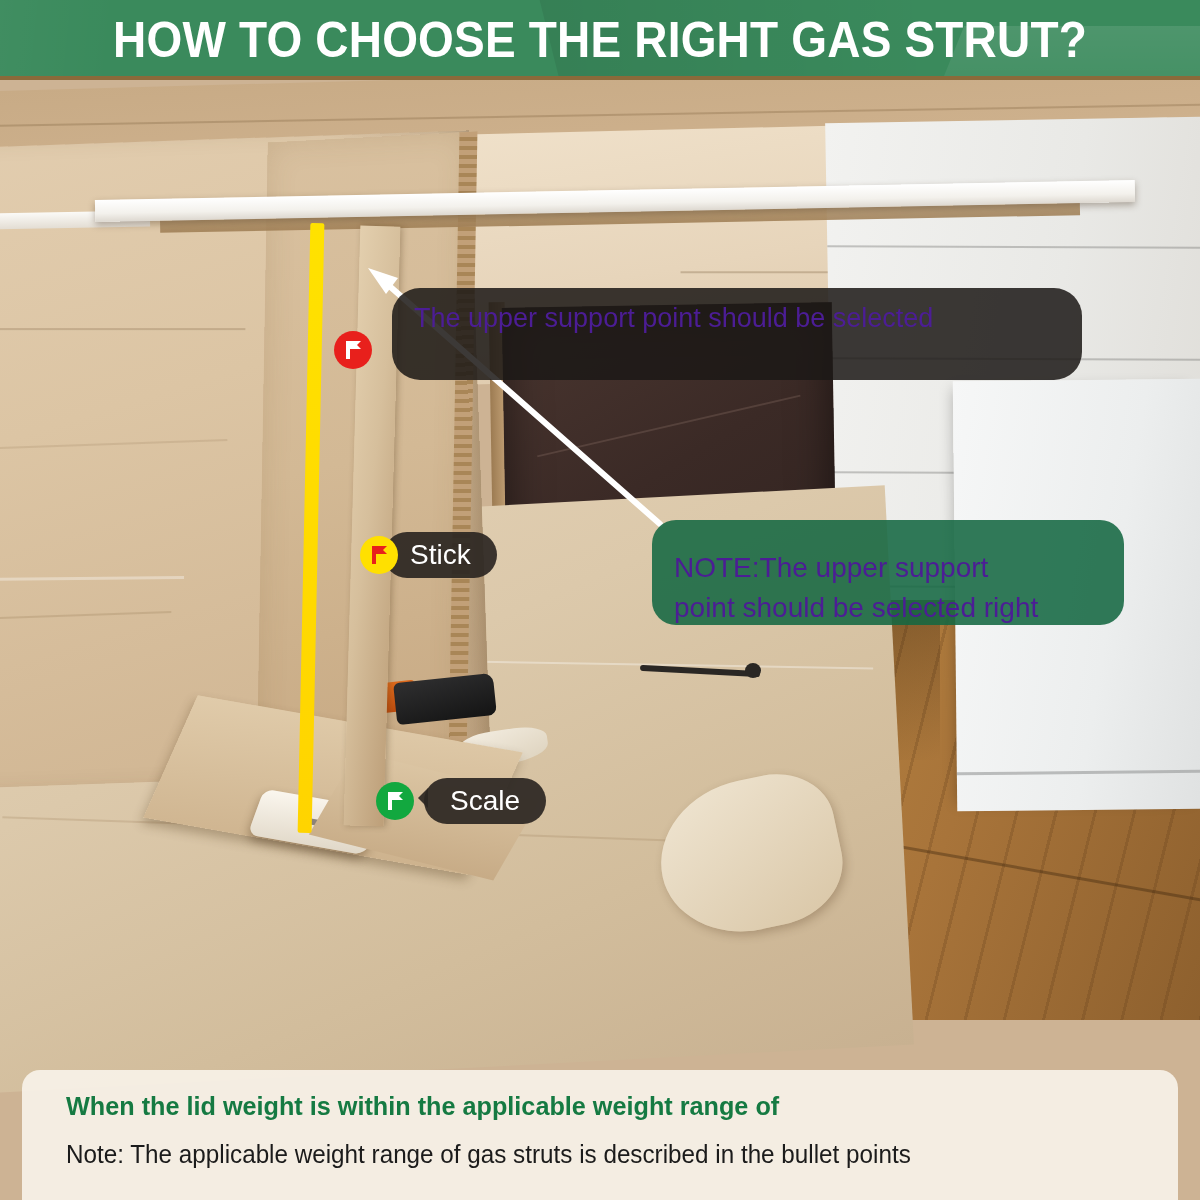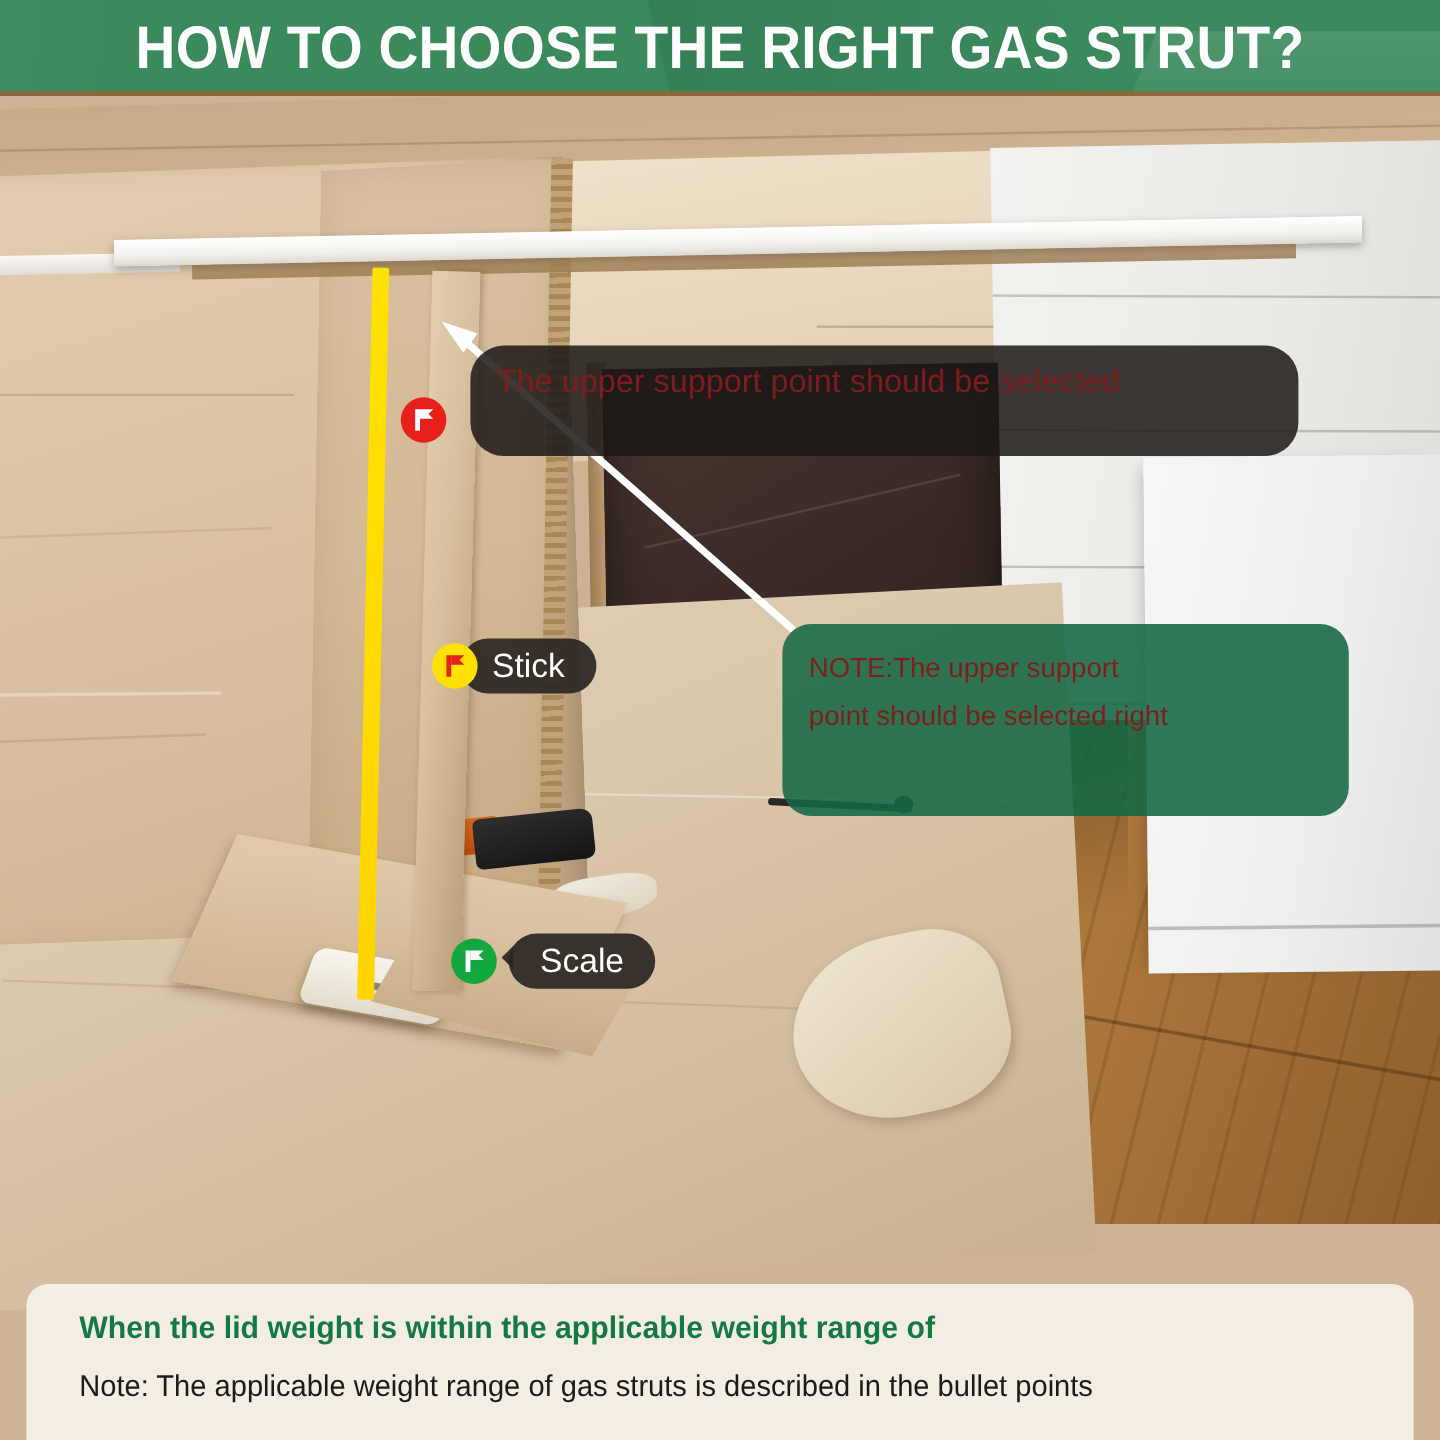--- a/index.html
+++ b/index.html
@@ -269,35 +269,35 @@
     border-radius:2px;
   }
 
   
   .arrow-svg{position:absolute;left:0;top:0;width:1200px;height:1120px;pointer-events:none;}
 
   .callout{
     position:absolute;
     border-radius:28px;
     box-sizing:border-box;
-    color:#7f1d1d;
+    color:#4c1d95;
   }
   .callout.dark{
     background:rgba(28,24,22,.86);
   }
   .callout-upper{
     left:392px;top:208px;width:690px;height:92px;
     padding:12px 20px 0 22px;
     font-size:27px;line-height:36px;
   }
   .callout-note{
-    left:652px;top:440px;width:472px;height:160px;
+    left:652px;top:440px;width:472px;height:105px;
     background:rgba(20,104,66,.88);
-    padding:16px 22px 0 22px;
-    font-size:23px;line-height:40px;
+    padding:28px 22px 0 22px;
+    font-size:28px;line-height:40px;
     border-radius:24px;
   }
   .pill{
     position:absolute;
     background:rgba(43,38,34,.92);
     color:#fff;
     border-radius:24px;
     font-size:28px;
     line-height:46px;
     padding:0 26px;

